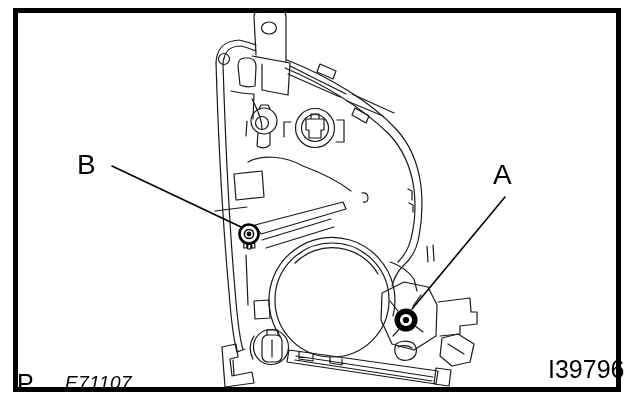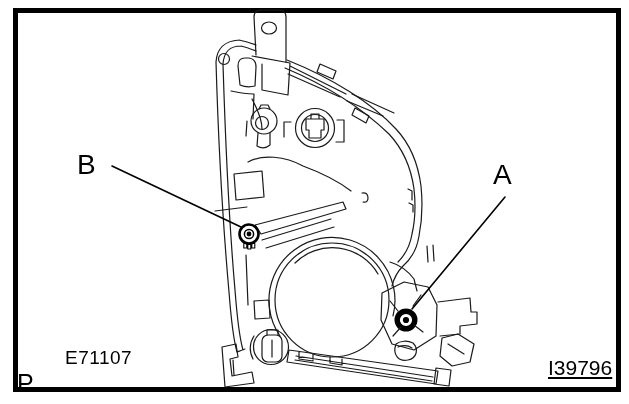--- a/index.html
+++ b/index.html
@@ -14,22 +14,22 @@
   .frame {
     position:absolute; left:13px; top:8px; width:608px; height:384px;
     border:5px solid #000; box-sizing:border-box;
     background:transparent;
   }
   svg.art { position:absolute; left:0; top:0; width:629px; height:404px; }
   .label { position:absolute; line-height:1; white-space:nowrap; }
   .label-b { left:77px; top:151px; font-size:28px; }
   .label-a { left:493px; top:161px; font-size:28px; }
   .corner-mark { left:17px; top:371px; font-size:25px; }
-  .part-code { left:65px; top:348px; font-size:19px; letter-spacing:0.5px; }
-  .figure-code { left:548px; top:357px; font-size:21px;text-decoration:underline; }
+  .part-code { left:65px; top:373px; font-size:19px; letter-spacing:0.5px;font-style:italic; }
+  .figure-code { left:548px; top:357px; font-size:25px; }
 </style>
 </head>
 <body>
 
 <div class="canvas">
 
   <div class="frame"></div>
 
   <svg class="art" viewBox="0 0 629 404" fill="none" stroke="#1a1a1a" stroke-width="1.2" stroke-linecap="round" stroke-linejoin="round">
 

